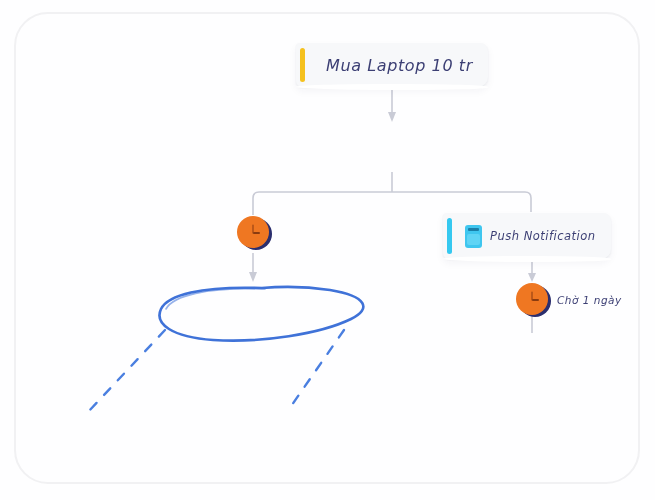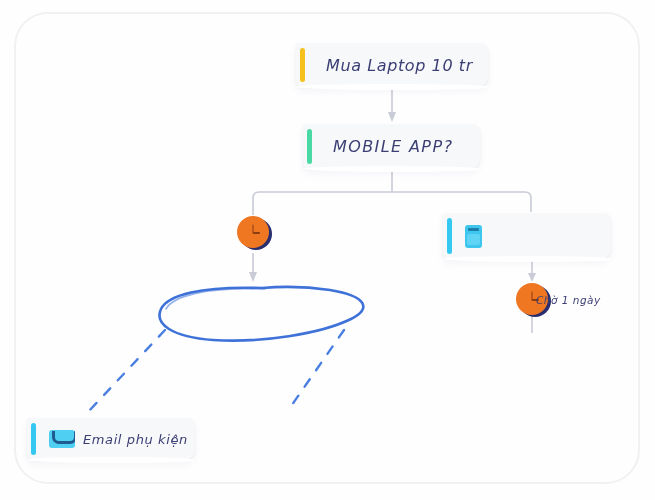--- a/index.html
+++ b/index.html
@@ -92,21 +92,21 @@
   .clock{position:absolute;width:32px;height:32px;border-radius:50%;
      background:#ef7722;
      box-shadow:3px 2px 0 #2b2e6e;
   }
   .clock .hands{position:absolute;left:50%;top:50%;width:1px;height:9px;background:#8a3b10;transform:translate(-50%,-82%);border-radius:1px;}
   .clock .hands2{position:absolute;left:50%;top:50%;width:7px;height:1.6px;background:#8a3b10;border-radius:1px;}
   #clock-left{left:237px;top:216px;}
   #clock-right{left:516px;top:283px;}
   .clock-label{position:absolute;font-family:"DejaVu Sans",sans-serif;font-style:italic;
      font-size:10.5px;color:#3c3f74;letter-spacing:.5px;white-space:nowrap;}
-  #clock-right-label{left:536px;top:294px;text-align:center;}
+  #clock-right-label{left:557px;top:294px;text-align:center;}
 </style>
 </head>
 <body>
 
 <div id="canvas">
 
   <div class="frame"></div>
 
   <svg class="wires" viewBox="0 0 655 500">
 
@@ -132,37 +132,29 @@
     <line x1="165" y1="330" x2="88" y2="412" stroke="#4a7fe0" stroke-width="2.4" stroke-dasharray="9 11" stroke-linecap="round"></line>
 
     <line x1="344" y1="330" x2="287" y2="412" stroke="#4a7fe0" stroke-width="2.4" stroke-dasharray="9 11" stroke-linecap="round"></line>
   </svg>
 
   <div class="note" id="node-start">
     <span class="bar" style="background:#f5c11e"></span>
     <span class="txt">Mua Laptop 10 tr</span>
   </div>
 
-  <div class="note" id="node-mobile">
-    <span class="bar" style="background:#4ad9a4"></span>
-    <span class="txt">MOBILE APP?</span>
-  </div>
 
   <div class="note" id="node-push">
     <span class="bar" style="background:#35c8f0"></span>
     <span class="icon phone-ico" style="margin-left:8px"></span>
     <span class="lines">
+      <div class="l1">Push Notification</div>
     </span>
   </div>
 
-  <div class="note" id="node-email">
-    <span class="bar" style="background:#35c8f0"></span>
-    <span class="icon mail-ico" style="margin-left:8px"></span>
-    <span class="txt">Email phụ kiện</span>
-  </div>
 
 
   <div class="clock" id="clock-left">
     <span class="hands"></span>
     <span class="hands2"></span>
   </div>
 
   <div class="clock" id="clock-right">
     <span class="hands"></span>
     <span class="hands2"></span>

